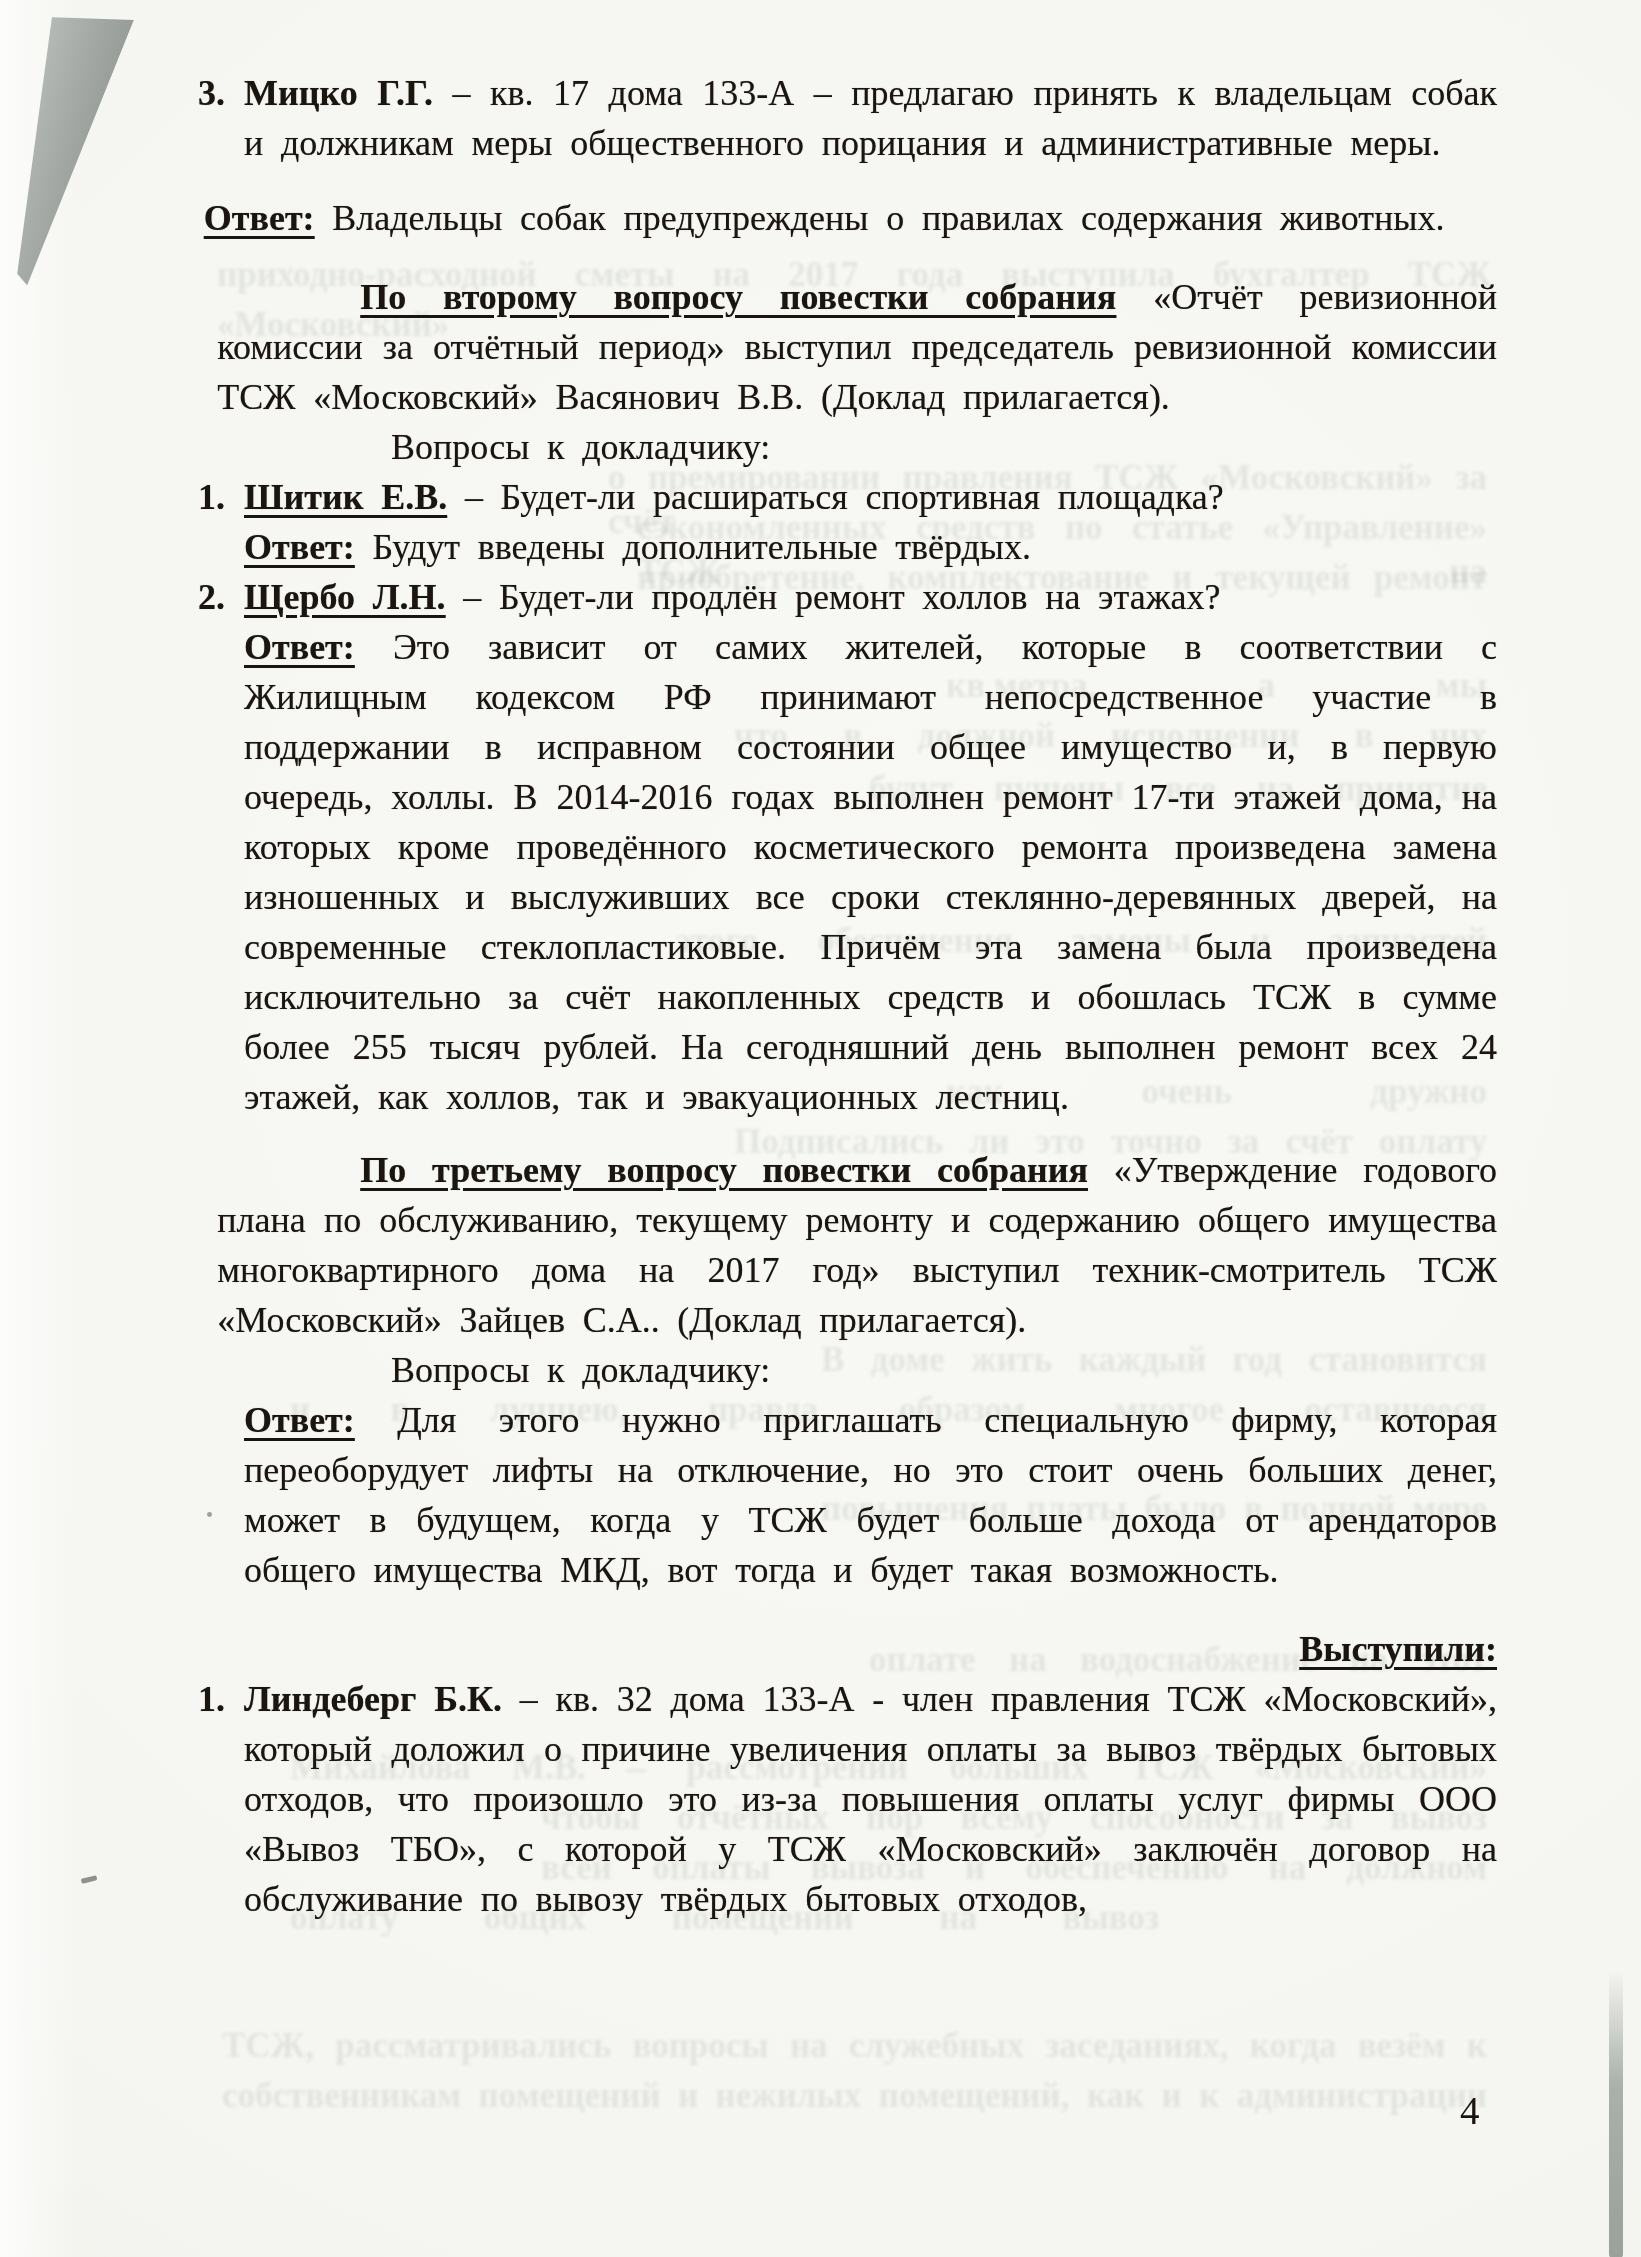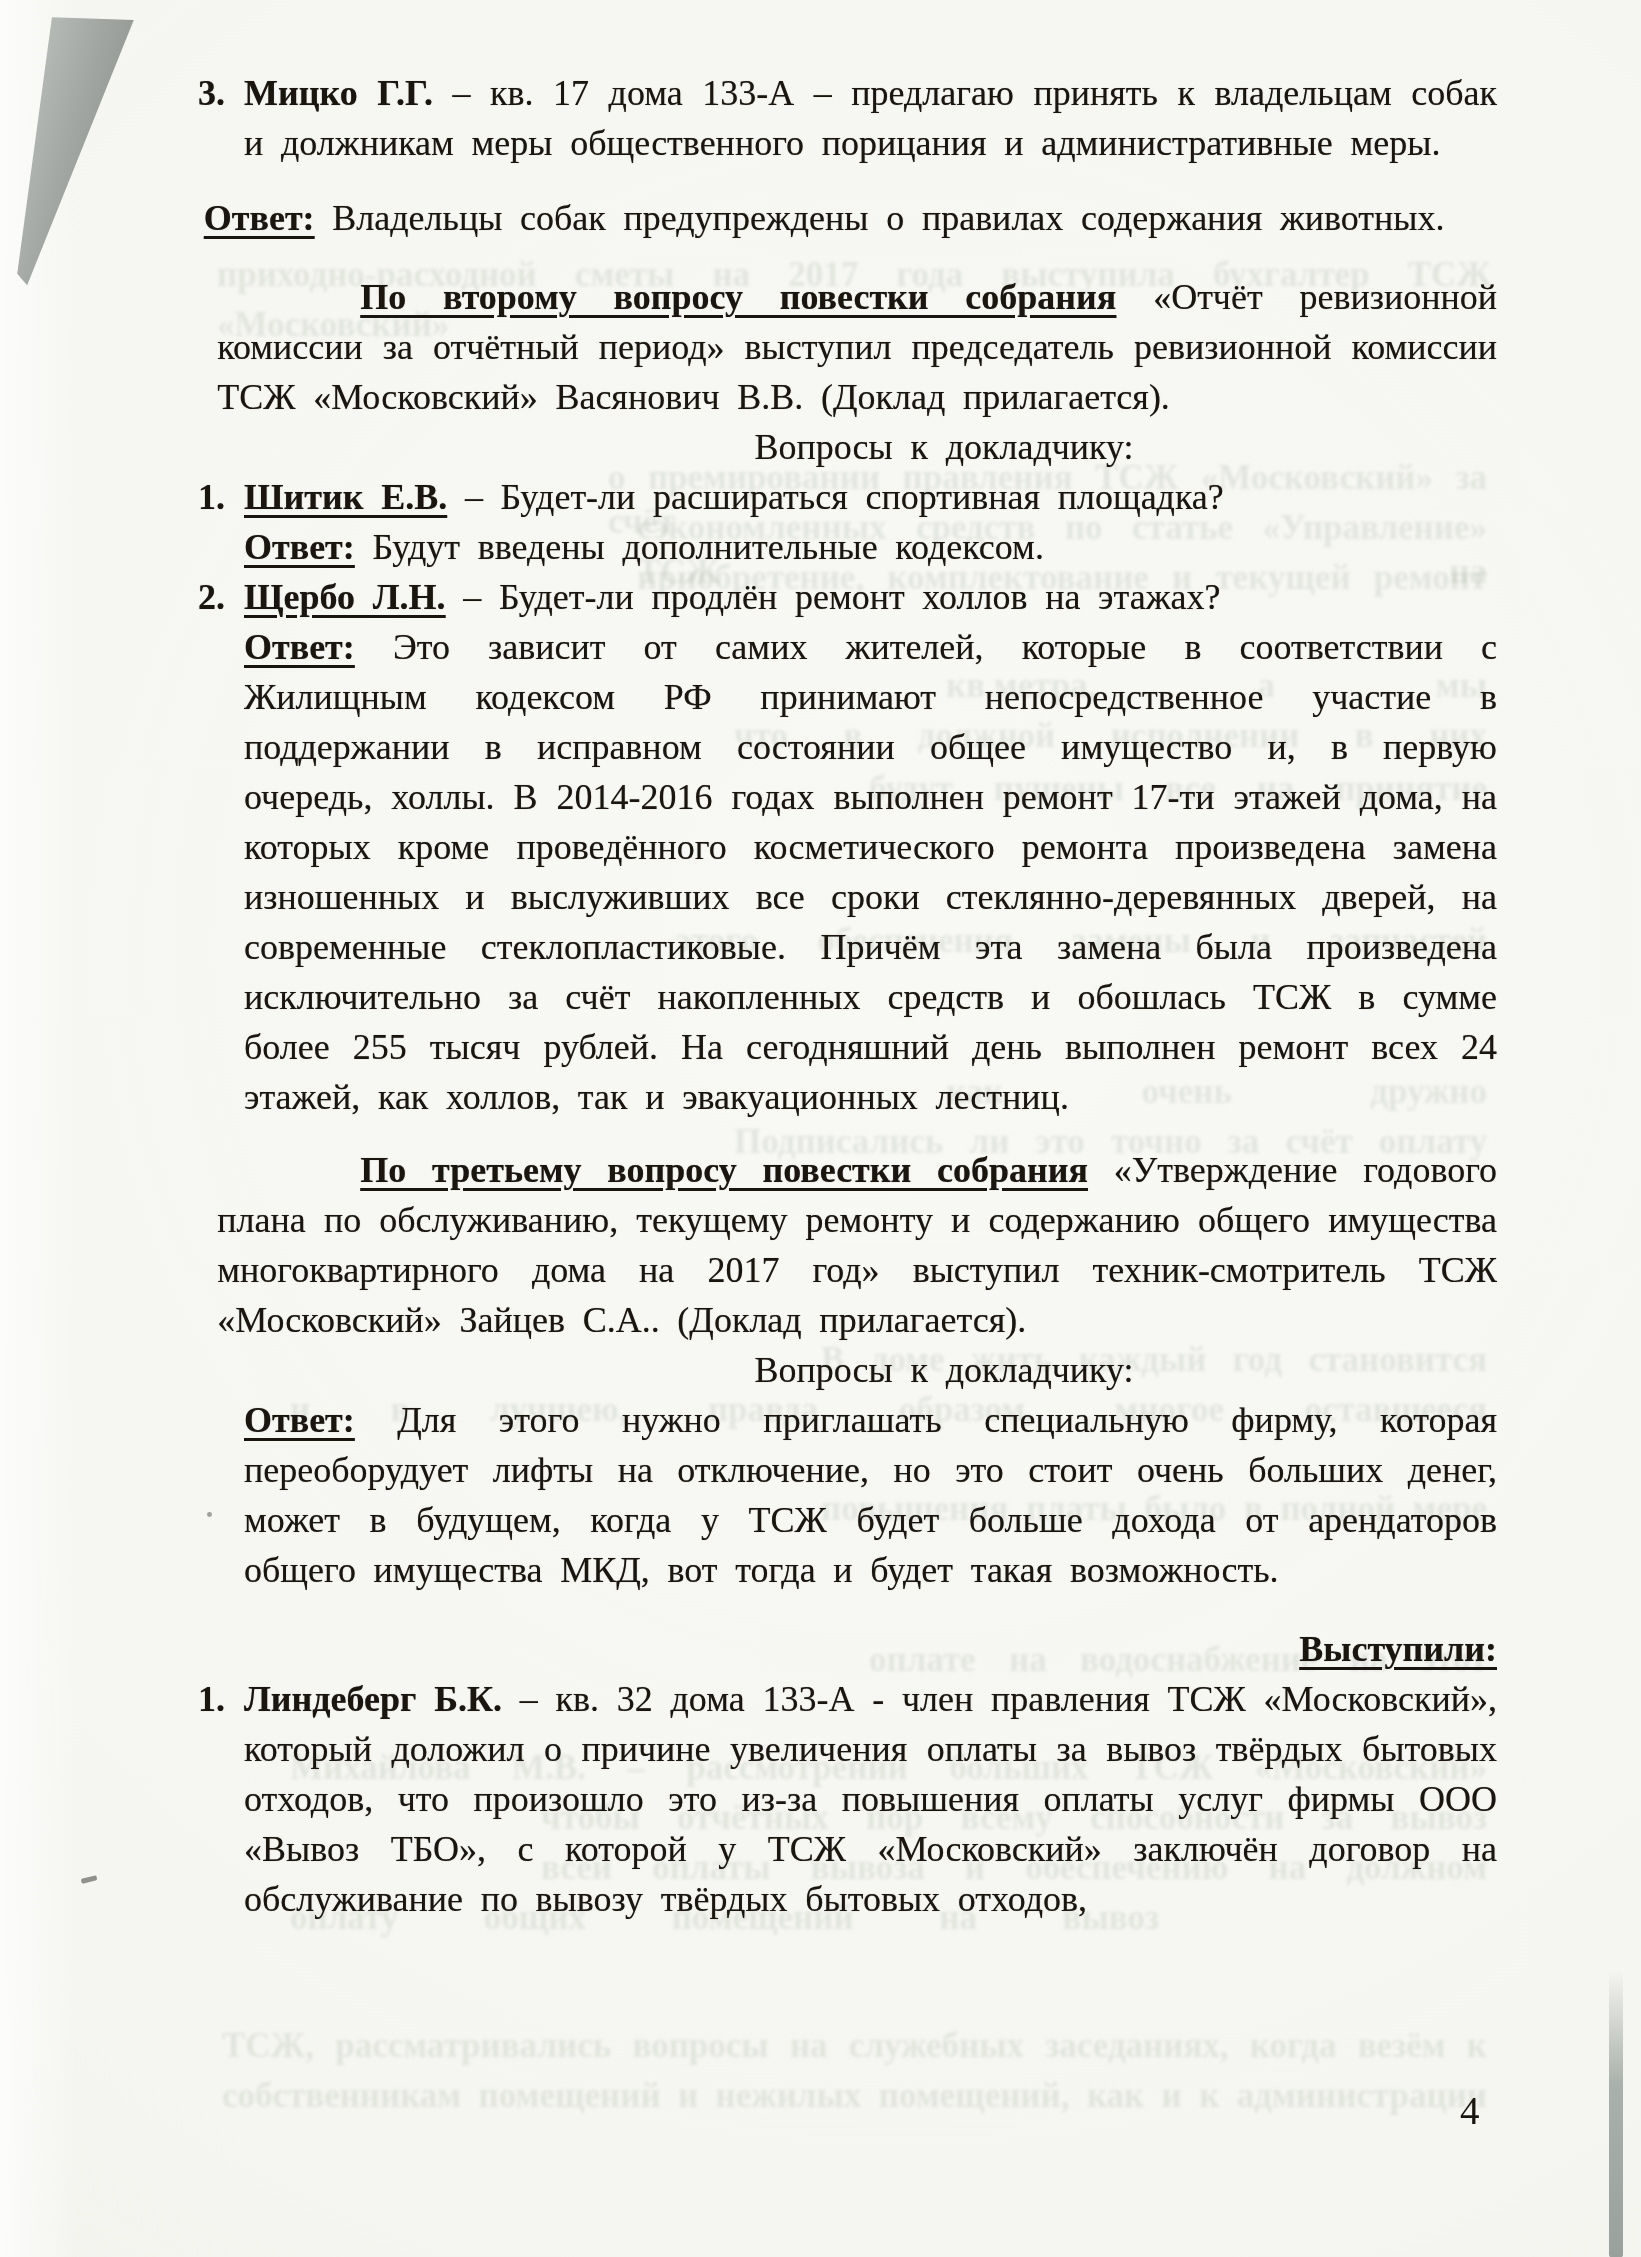--- a/index.html
+++ b/index.html
@@ -41,21 +41,21 @@
   p{margin:0;text-align:justify;word-spacing:8.7px;}
   .b{font-weight:bold;}
   .u{text-decoration:underline;text-decoration-thickness:2.9px;text-underline-offset:5.8px;}
   .num-item{padding-left:46px;text-indent:-46px;}
   .num-item .num{display:inline-block;width:46px;text-indent:0;font-weight:bold;}
   .num-item.wide{padding-left:93px;text-indent:-93px;}
   .num-item.wide .num{width:93px;}
   .answer{margin-left:46px;}
   .answer.first{margin-left:5.8px;}
   .heading-par{margin-left:19.3px;text-indent:143px;margin-top:9px;}
-  .q-label{margin-left:193px;text-align:center;}
+  .q-label{margin-left:193px;text-align:left;}
   .vystupili{text-align:right;}
   .mb26{margin-bottom:25px;}
   .mb30{margin-bottom:29px;}
   .mb24{margin-bottom:23px;}
   .pagenum{
     position:absolute;left:1460px;top:2091px;
     font-size:39px;line-height:39px;
   }
   
   .bleed-layer{position:absolute;inset:0;pointer-events:none;}
@@ -122,21 +122,21 @@
 
     <p class="heading-par"><span class="b u">По второму вопросу повестки собрания</span>
       <span>«Отчёт ревизионной комиссии за отчётный период» выступил председатель  ревизионной комиссии ТСЖ «Московский» Васянович В.В. (Доклад прилагается).</span></p>
 
     <p class="q-label">Вопросы к докладчику:</p>
 
     <p class="num-item"><span class="num">1.</span><span class="b u">Шитик Е.В.</span>
       <span>– Будет-ли  расшираться спортивная площадка?</span></p>
 
     <p class="answer"><span class="b u">Ответ:</span>
-      <span>Будут введены дополнительные кодексом.</span></p>
+      <span>Будут введены дополнительные твёрдых.</span></p>
 
     <p class="num-item"><span class="num">2.</span><span class="b u">Щербо Л.Н.</span>
       <span>– Будет-ли продлён ремонт холлов на этажах?</span></p>
 
     <p class="answer mb24"><span class="b u">Ответ:</span>
       <span>Это зависит от самих жителей, которые в соответствии с Жилищным кодексом РФ принимают непосредственное участие в поддержании в исправном состоянии общее имущество и, в первую очередь, холлы. В 2014-2016 годах  выполнен ремонт 17-ти этажей дома, на которых кроме проведённого косметического ремонта произведена замена изношенных и выслуживших все сроки стеклянно-деревянных дверей, на современные стеклопластиковые. Причём эта замена была произведена исключительно за счёт накопленных средств и обошлась ТСЖ в сумме более 255 тысяч рублей. На сегодняшний день выполнен ремонт всех 24 этажей, как холлов, так и эвакуационных лестниц.</span></p>
 
     <p class="heading-par"><span class="b u">По третьему вопросу повестки  собрания</span>
       <span>«Утверждение годового плана по обслуживанию, текущему ремонту и содержанию общего имущества многоквартирного дома на 2017 год» выступил техник-смотритель ТСЖ «Московский» Зайцев С.А.. (Доклад прилагается).</span></p>
 

